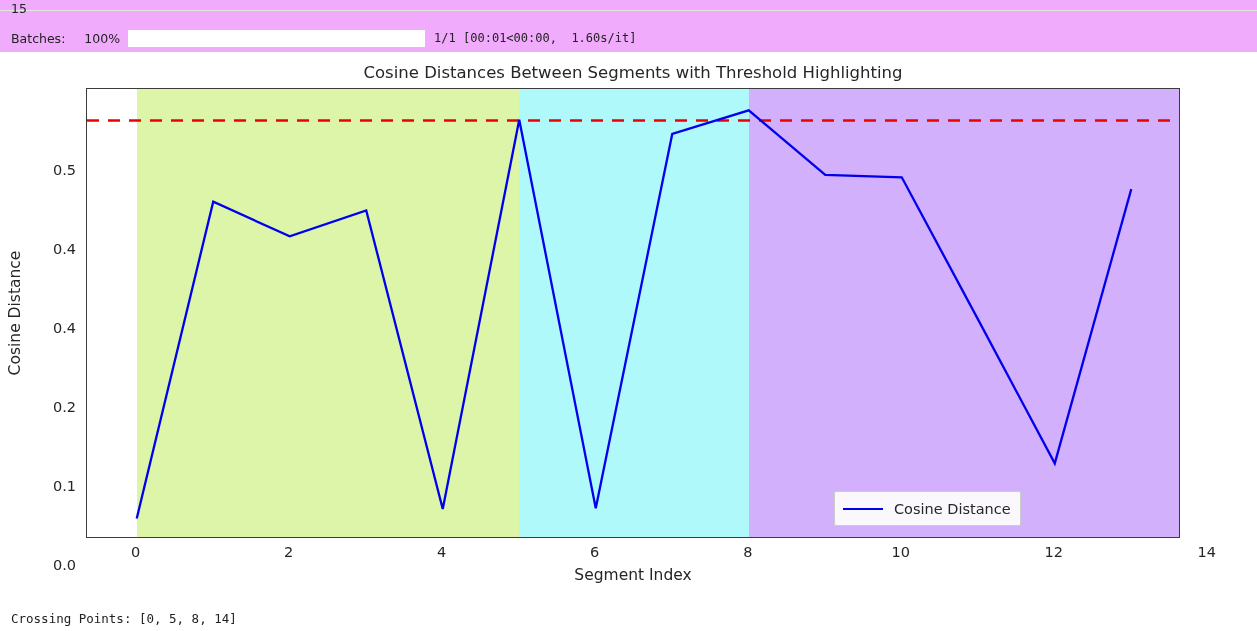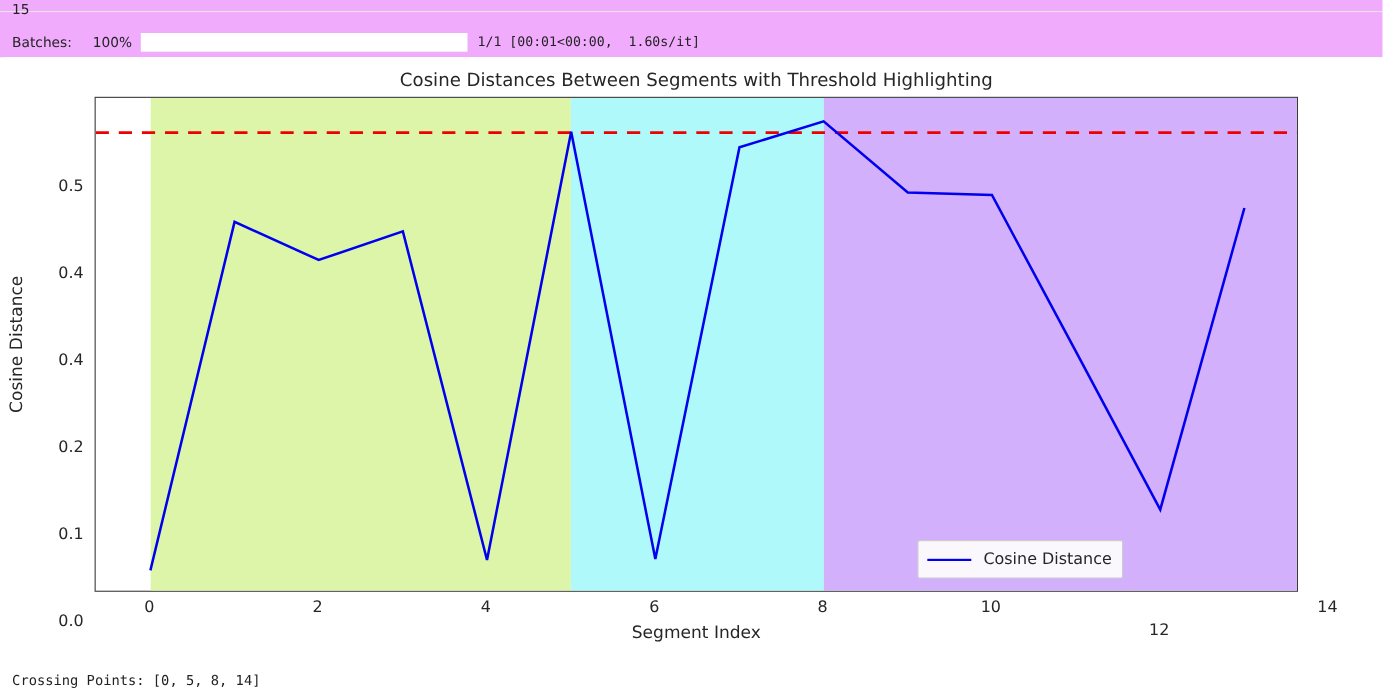--- a/index.html
+++ b/index.html
@@ -162,21 +162,21 @@
       </svg>
     </div>
 
   <div id="xtick-wrap">
       <div class="xtick-label" style="left: 49.7273px;">0</div>
       <div class="xtick-label" style="left: 202.734px;">2</div>
       <div class="xtick-label" style="left: 355.741px;">4</div>
       <div class="xtick-label" style="left: 508.748px;">6</div>
       <div class="xtick-label" style="left: 661.755px;">8</div>
       <div class="xtick-label" style="left: 814.762px;">10</div>
-      <div class="xtick-label" style="left: 967.769px; margin-top: 21px;">12</div>
+      <div class="xtick-label" style="left: 967.769px;">12</div>
       <div class="xtick-label" style="left: 1120.78px;">14</div>
     </div>
 
   <div id="xaxis-label">Segment Index</div>
 
   <div id="legend">
     <div class="legend-row">
       <span class="legend-swatch solid"></span>
       <span class="legend-text">Cosine Distance</span>
     </div>

